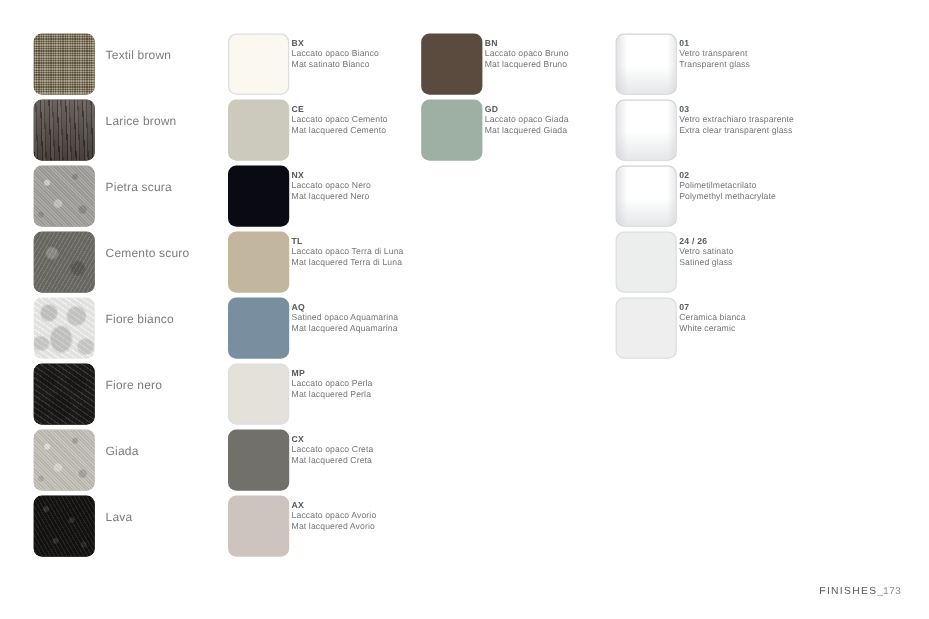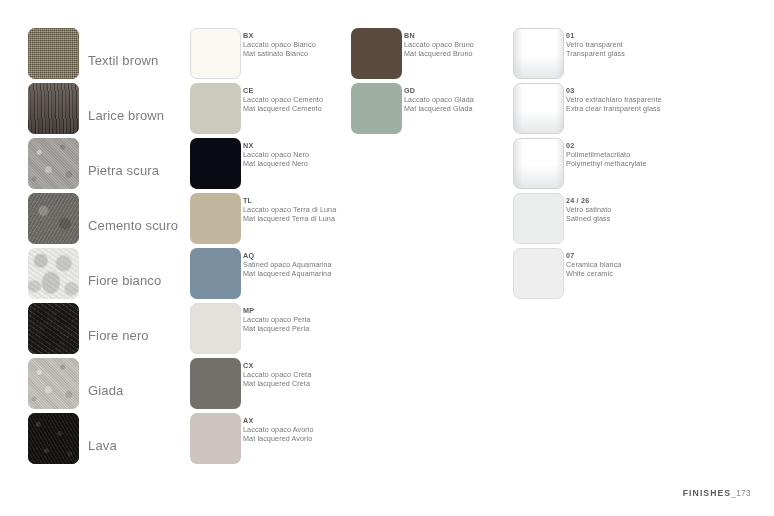--- a/index.html
+++ b/index.html
@@ -83,22 +83,22 @@
 
   
   .swatch.flat-light {
     border: 1px solid #dcdddf;
   }
 
   
   .label-simple {
     position: absolute;
     left: 60px;
-    top: 28px;
-    font-size: 13px;
+    top: 14px;
+    font-size: 10px;
     line-height: 10px;
     color: #7b7c7e;
     white-space: nowrap;
     letter-spacing: 0.15px;
   }
 
   .label-coded {
     position: absolute;
     left: 53px;
     top: 3px;
@@ -121,21 +121,21 @@
 
   
   .footer {
     position: absolute;
     right: 23px;
     bottom: 16px;
     white-space: nowrap;
   }
   .footer .f-title {
     font-size: 8.6px;
-    font-weight: bold;
+    font-weight: normal;
     letter-spacing: 1.1px;
     color: #58595b;
   }
   .footer .f-page {
     font-size: 8.2px;
     letter-spacing: 0.4px;
     color: #8a8b8d;
   }
 </style>
 </head>

